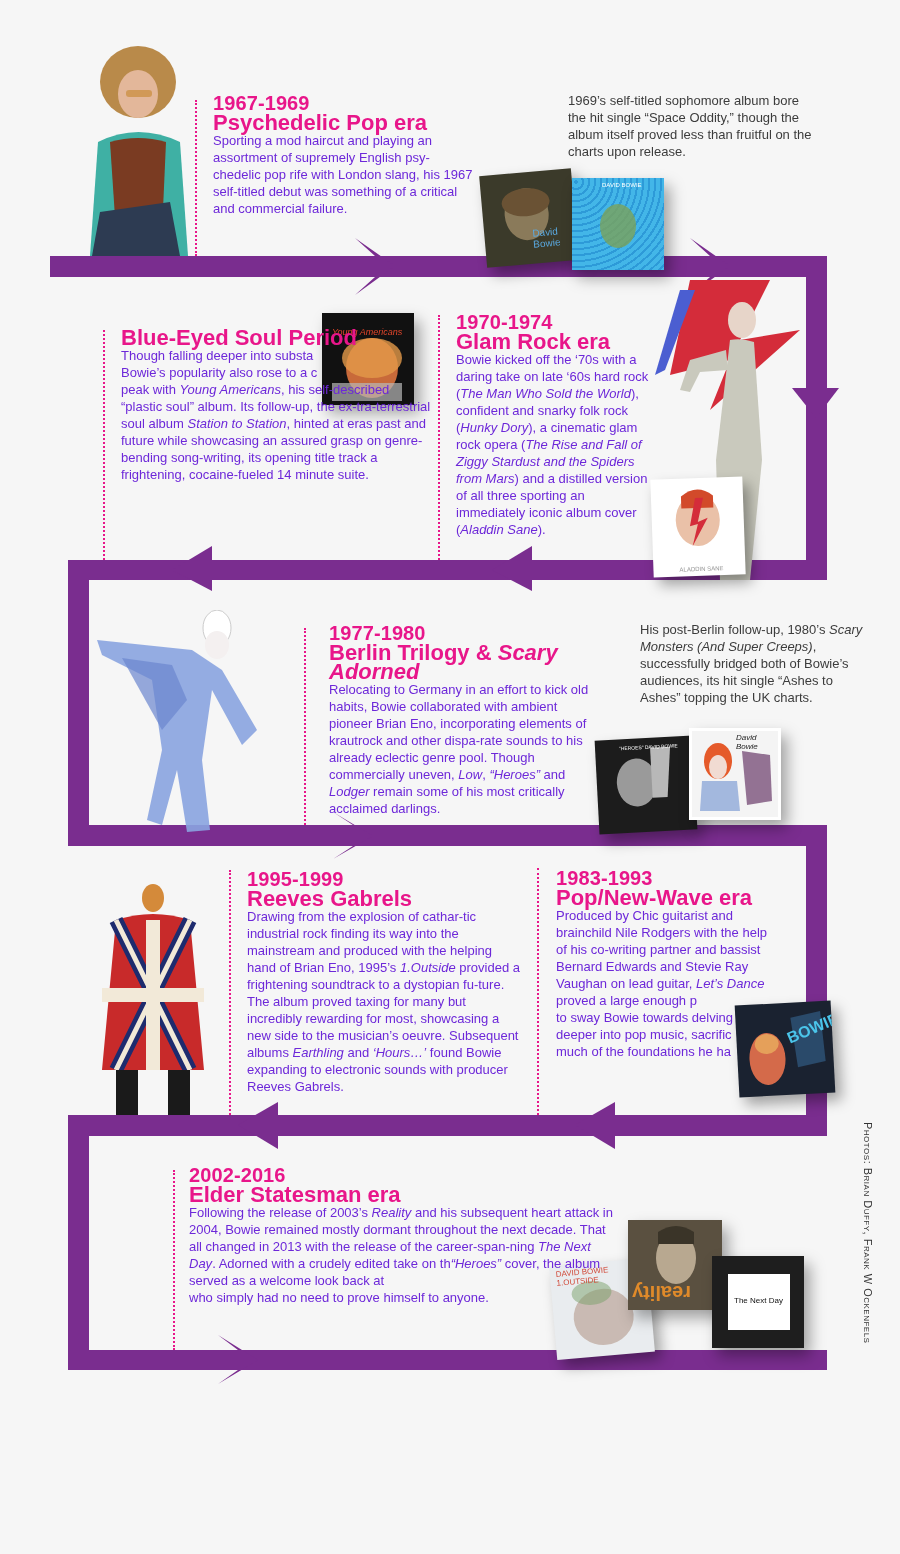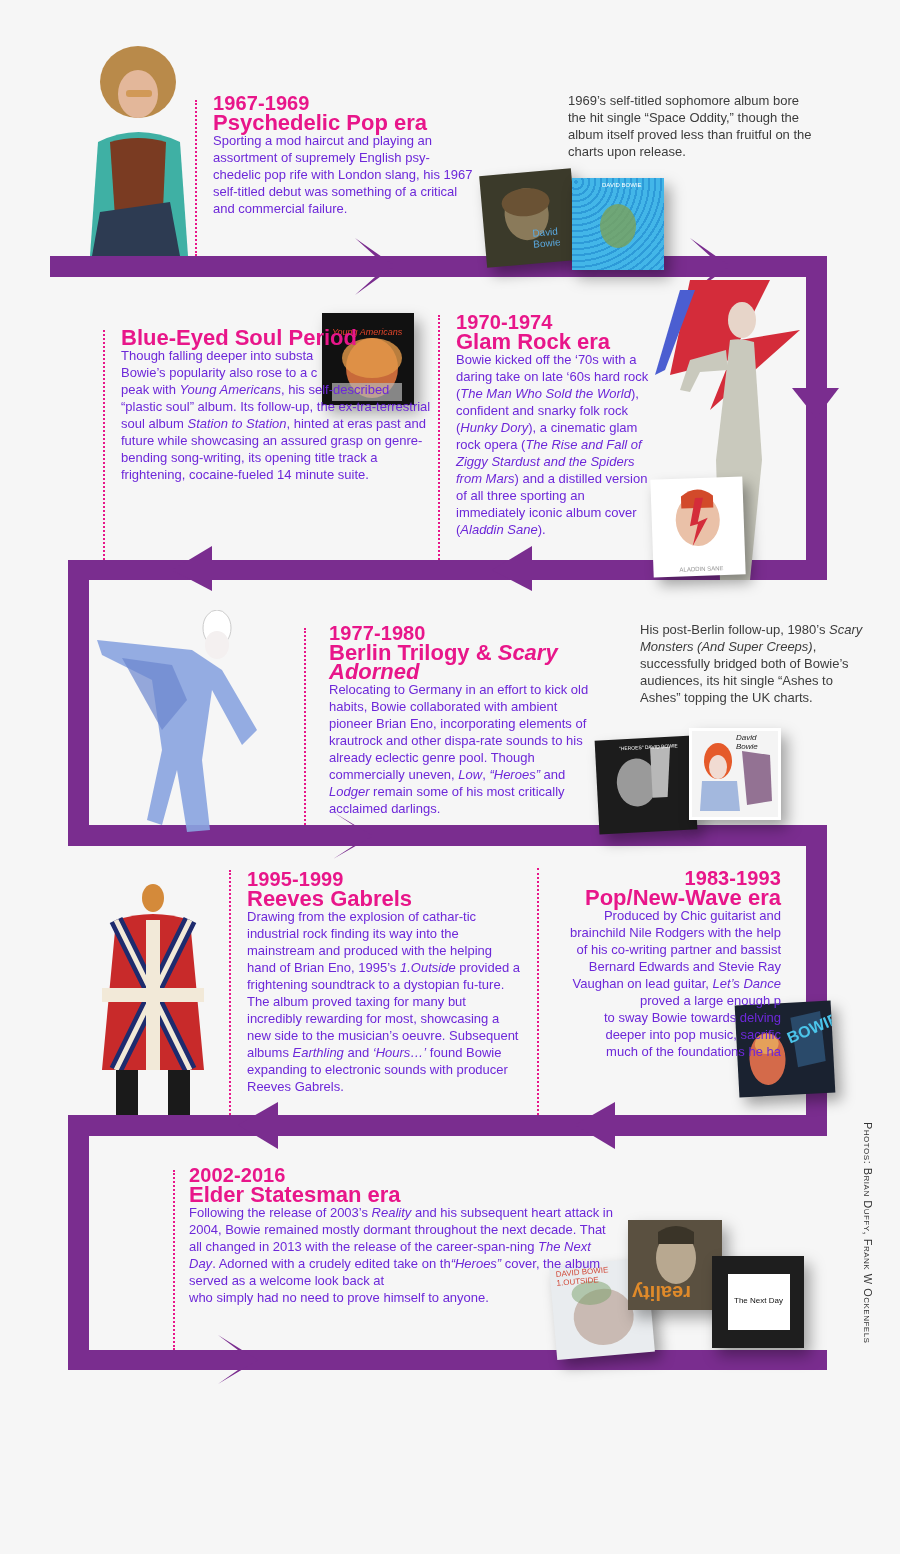--- a/index.html
+++ b/index.html
@@ -228,21 +228,21 @@
 </div>
 
 <div class="era" style="left:247px; top:870px; width:275px;">
   <div class="years">1995-1999</div>
   <div class="title">Reeves Gabrels</div>
   <div class="body">
     <span>Drawing from the explosion of cathar-tic industrial rock finding its way into the mainstream and produced with the helping hand of Brian Eno, 1995’s </span><i>1.Outside</i><span> provided a frightening soundtrack to a dystopian fu-ture. The album proved taxing for many but incredibly rewarding for most, showcasing a new side to the musician’s oeuvre. Subsequent albums </span><i>Earthling</i><span> and </span><i>‘Hours…’</i><span> found Bowie expanding to electronic sounds with producer Reeves Gabrels.</span>
   </div>
 </div>
 
-<div class="era" style="left:556px; top:869px; width:225px;text-align:right;">
+<div class="era" style="left:556px; top:869px; width:225px;">
   <div class="years">1983-1993</div>
   <div class="title">Pop/New-Wave era</div>
   <div class="body">
     <span>Produced by Chic guitarist and brainchild Nile Rodgers with the help of his co-writing partner and bassist Bernard Edwards and Stevie Ray Vaughan on lead guitar, </span><i>Let’s Dance</i><span> proved a large enough p</span><br>
     <span>to sway Bowie towards delving</span><br>
     <span>deeper into pop music, sacrific</span><br>
     <span>much of the foundations he ha</span>
   </div>
 </div>
 

